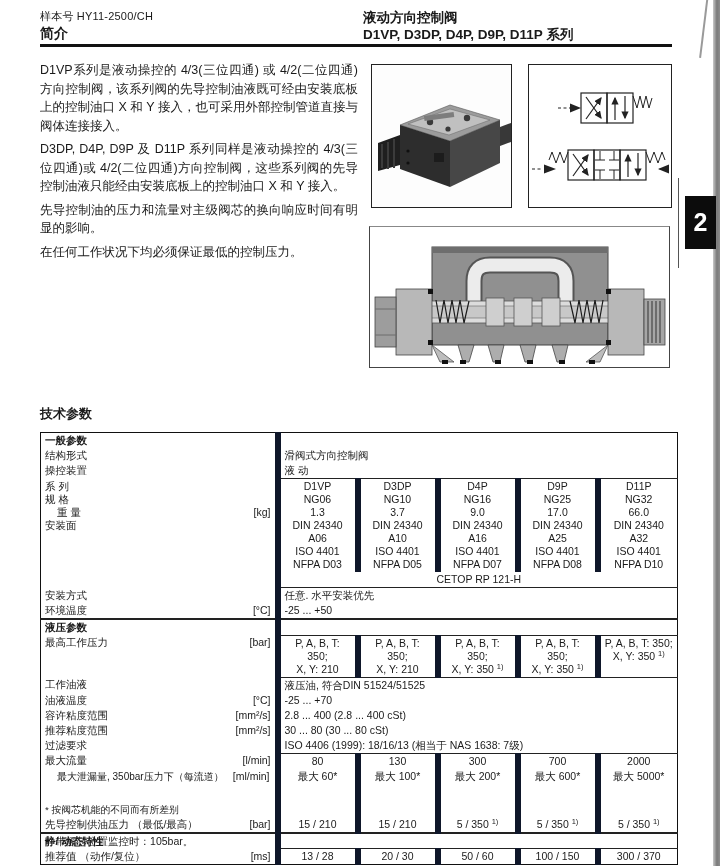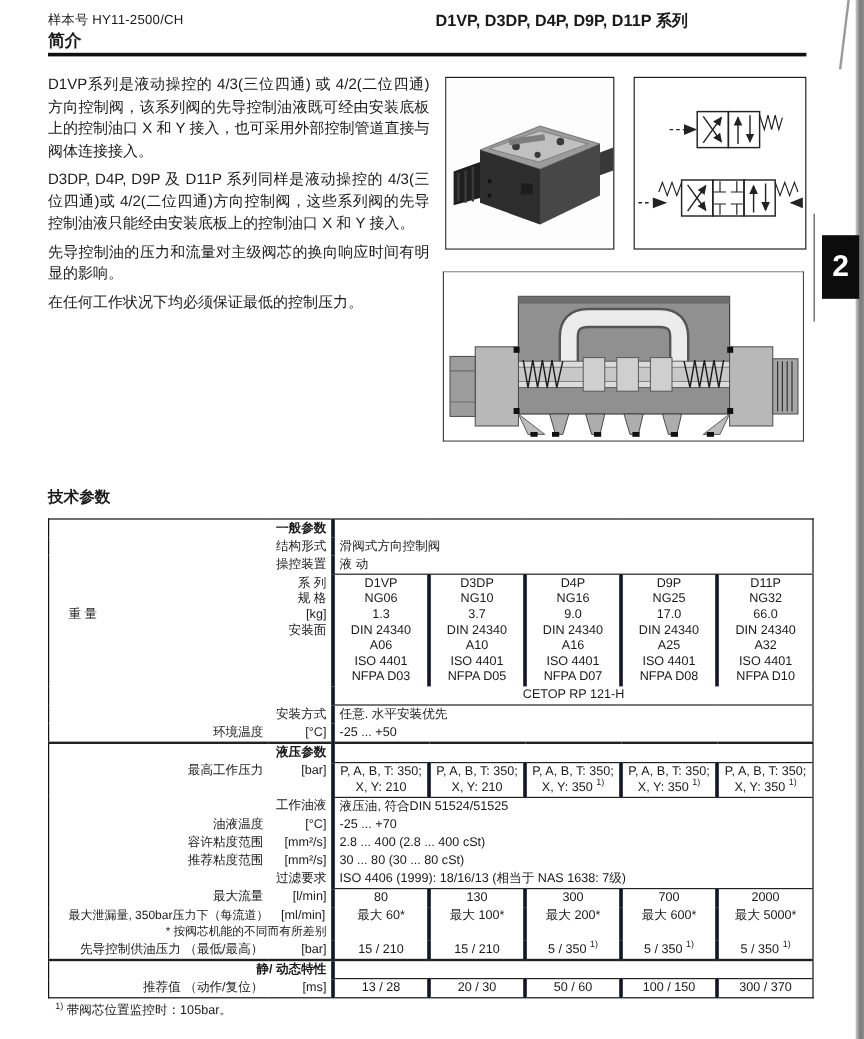--- a/index.html
+++ b/index.html
@@ -24,47 +24,48 @@
   #photo-box{left:371px;top:64px;width:141px;height:144px;}
   #symbol-box{left:528px;top:64px;width:144px;height:144px;}
   #xsec-box{left:369px;top:226px;width:301px;height:142px;border:1px solid #444;border-top-color:#888;}
   .chapter-tab{position:absolute;left:685px;top:196px;width:31px;height:53px;background:#0c0c0c;
                color:#fff;font-size:25px;font-weight:bold;display:flex;align-items:center;justify-content:center;}
   
   .tech-title{position:absolute;left:40px;top:405px;font-size:13px;font-weight:bold;}
   table.tech{position:absolute;left:40px;top:432px;width:637px;border-collapse:collapse;table-layout:fixed;
              font-size:10.5px;line-height:13px;border:1.5px solid #111;}
   table.tech td{padding:1px 4px;vertical-align:top;}
-  td.lbl{text-align:right;}
+  td.lbl{text-align:left;}
   td.unit{text-align:right;padding-right:5px;}
-  td.data{border-left:3px solid #0f172a;}
+  td.data{border-left:6px solid #0f172a;}
   .center{text-align:center;}
   .bT{border-top:1px solid #222;}
   tr.thick td{border-top:2px solid #222;}
   .bold{font-weight:bold;}
   .flexrow{display:flex;justify-content:space-between;margin-left:12px;}
-  .subnote{font-size:9.8px;}
+  .subnote{font-size:9.8px;margin-top:20px;}
   sup{font-size:7.5px;vertical-align:super;line-height:0;}
   .footnote{position:absolute;left:46px;top:835px;font-size:10.5px;text-align:center;}
   svg{display:block;}
 </style>
 </head>
 <body>
 
 <div class="page">
 
   <div class="scan-edge"></div>
   <div class="scan-line-top"></div>
   <div class="scan-line-mid"></div>
 
   <div class="hdr-left">
     <div class="cat">样本号 HY11-2500/CH</div>
     <div class="sec">简介</div>
   </div>
   <div class="hdr-right">
+    <div>液动方向控制阀</div>
     <div>D1VP, D3DP, D4P, D9P, D11P 系列</div>
   </div>
   <div class="rule"></div>
 
   <div class="intro">
     <p>D1VP系列是液动操控的 4/3(三位四通) 或 4/2(二位四通)方向控制阀，该系列阀的先导控制油液既可经由安装底板上的控制油口 X 和 Y 接入，也可采用外部控制管道直接与阀体连接接入。</p>
     <p>D3DP, D4P, D9P 及 D11P 系列同样是液动操控的 4/3(三位四通)或 4/2(二位四通)方向控制阀，这些系列阀的先导控制油液只能经由安装底板上的控制油口 X 和 Y 接入。</p>
     <p>先导控制油的压力和流量对主级阀芯的换向响应时间有明显的影响。</p>
     <p>在任何工作状况下均必须保证最低的控制压力。</p>
   </div>

